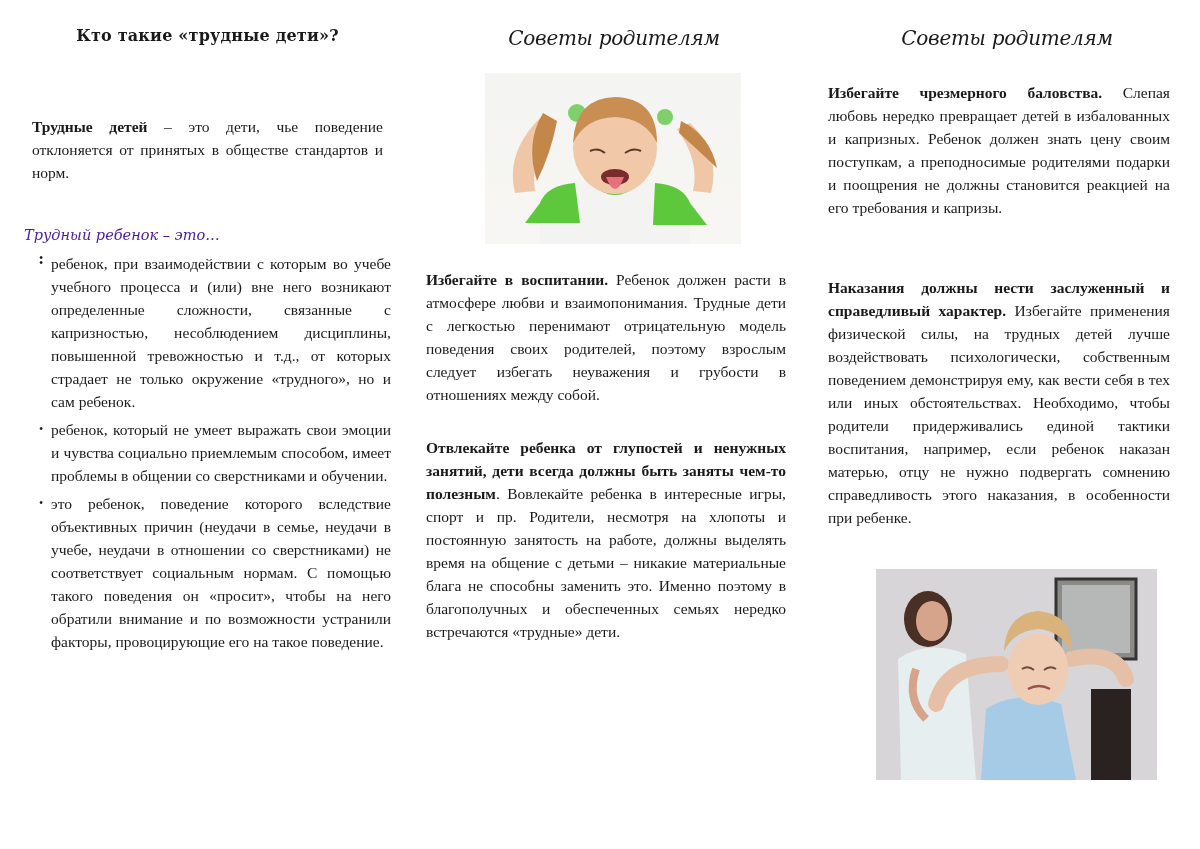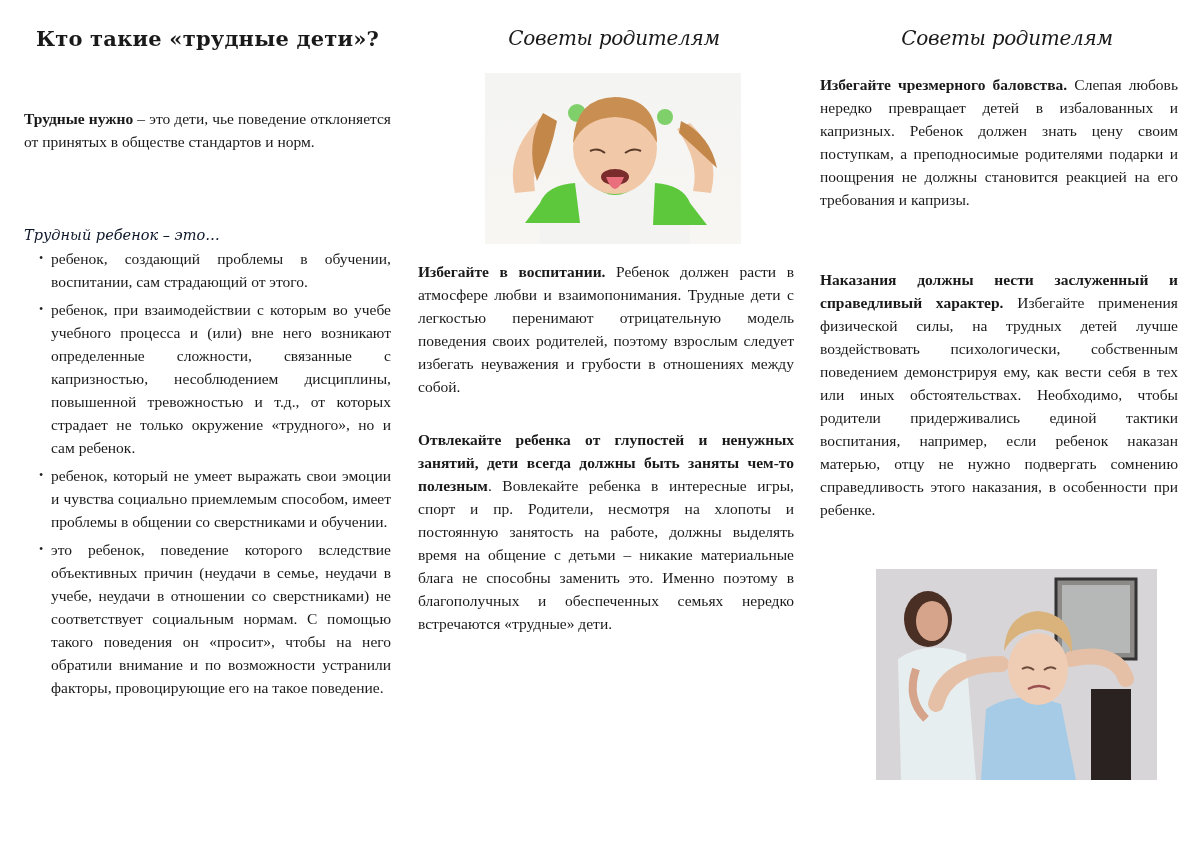--- a/index.html
+++ b/index.html
@@ -4,56 +4,56 @@
 <style>
   html, body { margin:0; padding:0; background:#ffffff; }
   body { width:1200px; height:849px; position:relative; overflow:hidden;
          font-family:"Liberation Serif", "DejaVu Serif", serif; color:#1a1a1a; }
   .col { position:absolute; top:0; }
   #c1 { left:24px; width:367px; }
   #c2 { left:418px; width:376px; }
   #c3 { left:820px; width:358px; }
 
   .title-bold { position:absolute; left:0; right:0; text-align:center;
-     font-family:"DejaVu Serif", serif; font-weight:bold; font-size:21px; letter-spacing:0.2px; }
+     font-family:"DejaVu Serif", serif; font-weight:bold; font-size:16px; letter-spacing:0.2px; }
   .title-script { position:absolute; left:16px; right:0; text-align:center;
      font-family:"DejaVu Serif", serif; font-style:italic; font-size:20px; letter-spacing:-0.3px; }
 
-  p { margin:0; font-size:15.5px; line-height:23px; text-align:justify; }
+  p { margin:8px; font-size:15.5px; line-height:23px; text-align:justify; }
   b { font-weight:bold; }
   .para { position:absolute; left:0; right:0; }
-  .italic-lead { font-style:italic; color:#0f172a; font-size:14.5px; font-family:"DejaVu Serif", serif; }
+  .italic-lead { font-style:italic; color:#4c1d95; font-size:14.5px; font-family:"DejaVu Serif", serif; }
 
   ul.bullets { list-style:none; margin:0; padding:0; position:absolute; left:18px; right:0; }
   ul.bullets li { position:relative; padding-left:9px; margin-bottom:5px;
      font-size:15.5px; line-height:23px; text-align:justify; }
   ul.bullets li .dot { position:absolute; left:-3px; top:0; font-size:12px; }
 
   .photo { position:absolute; overflow:hidden; }
   #girl-photo { left:485px; top:73px; width:256px; height:171px;
      background:linear-gradient(180deg,#f4f4f2 0%,#f7f6f3 100%); }
   #boy-photo { left:876px; top:569px; width:281px; height:211px;
      background:linear-gradient(135deg,#c9c8cc 0%,#e8e6e6 40%,#b6b3b4 100%); }
 </style>
 </head>
 <body>
 
 <div class="col" id="c1">
   <div class="title-bold" style="top:26px;">Кто такие «трудные дети»?</div>
 
   <div class="para" style="top:107px;">
-    <p><b>Трудные нужно</b><span> – это дети, чье поведение отклоняется от принятых в обществе  стандартов и норм.</span></p>
+    <p><b>Трудные детей</b><span> – это дети, чье поведение отклоняется от принятых в обществе  стандартов и норм.</span></p>
   </div>
 
   <div class="para" style="top:226px;">
     <span class="italic-lead">Трудный ребенок – это…</span>
   </div>
 
   <ul class="bullets" style="top:247px;">
-    <li><span class="dot">•</span><span>ребенок, создающий проблемы в обучении, воспитании, сам страдающий от этого.</span></li>
+    <li><span class="dot">•</span></li>
     <li><span class="dot">•</span><span>ребенок, при взаимодействии с которым во учебе учебного процесса и (или) вне него возникают определенные сложности, связанные с капризностью, несоблюдением дисциплины, повышенной тревожностью и т.д., от которых страдает не только окружение «трудного», но и сам ребенок.</span></li>
     <li><span class="dot">•</span><span>ребенок, который не умеет выражать свои эмоции и чувства социально приемлемым способом, имеет проблемы в общении со сверстниками и обучении.</span></li>
     <li><span class="dot">•</span><span>это ребенок, поведение которого вследствие объективных причин (неудачи в семье, неудачи в учебе, неудачи в отношении со сверстниками) не соответствует социальным нормам. С помощью такого поведения он «просит», чтобы на него обратили внимание и по возможности устранили факторы, провоцирующие его на такое поведение.</span></li>
   </ul>
 </div>
 
 <div class="col" id="c2">
   <div class="title-script" style="top:26px;">Советы родителям</div>
 
   <div class="para" style="top:260px;">

